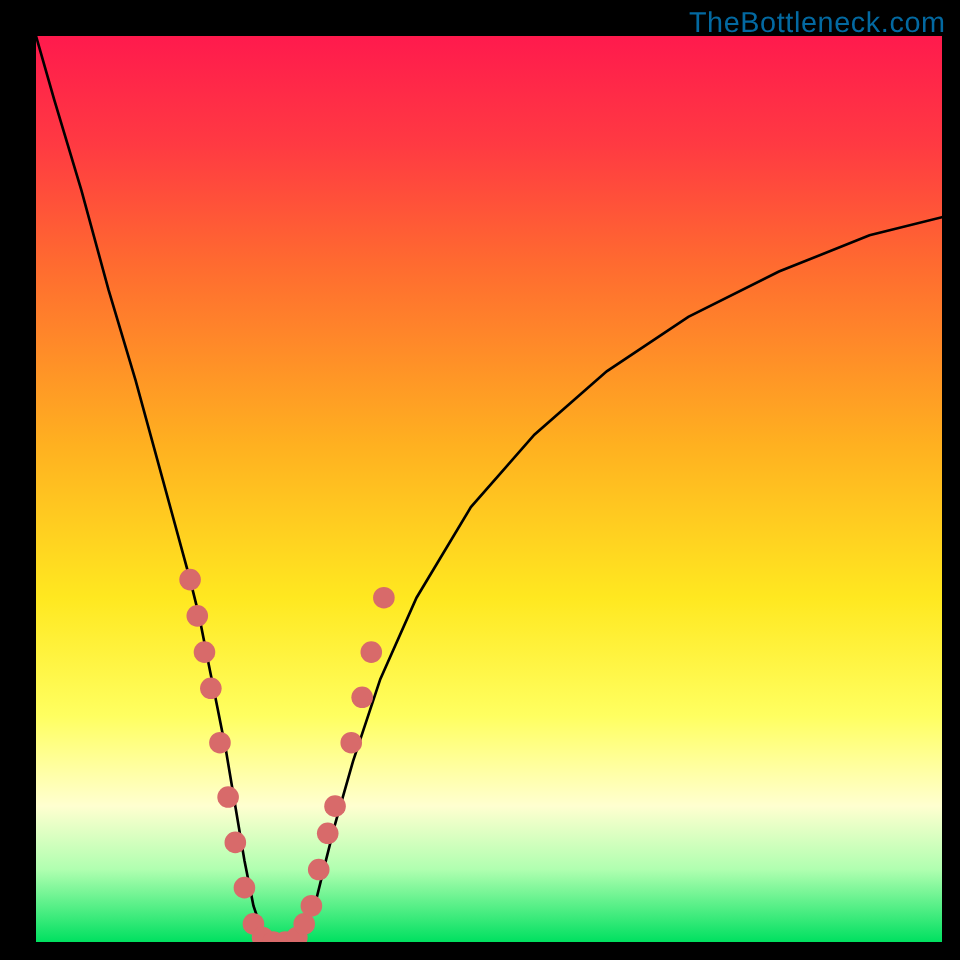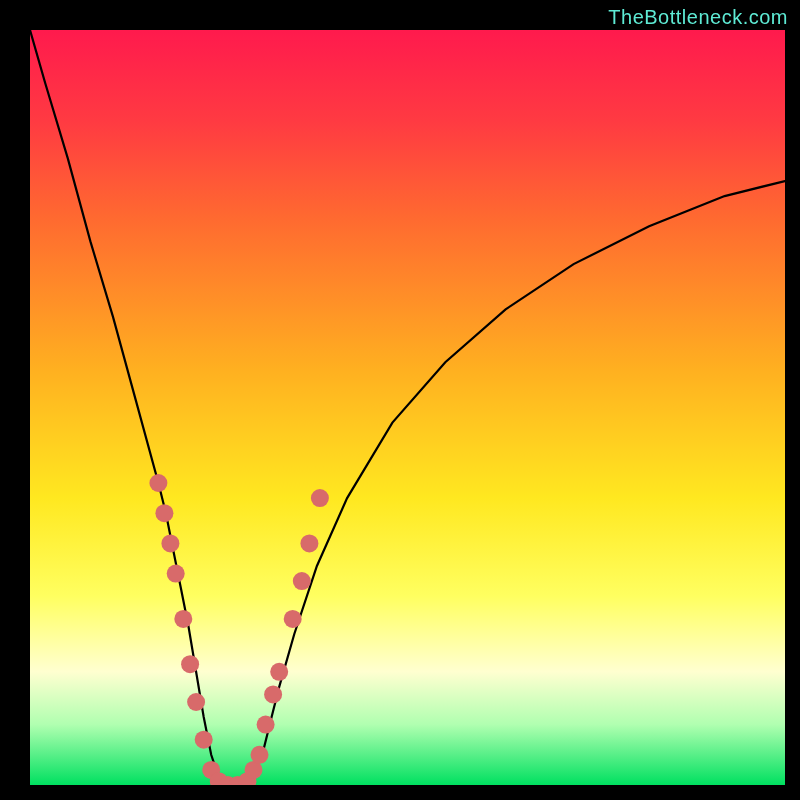--- a/index.html
+++ b/index.html
@@ -25,22 +25,22 @@
       #ffe820 62%,
       #ffff60 75%,
       #ffffd0 85%,
       #b0ffb0 92%,
       #00e060 100%);
   }
   .attribution {
     position: absolute;
     top: 6px;
     right: 12px;
-    color: #5eead4;
-    font-size: 20px;
+    color: #0369a1;
+    font-size: 24px;
     font-weight: 500;
     letter-spacing: 0.5px;
     user-select: none;
   }
   svg.curve {
     position: absolute;
     left: 0;
     top: 0;
     width: 755px;
     height: 755px;

